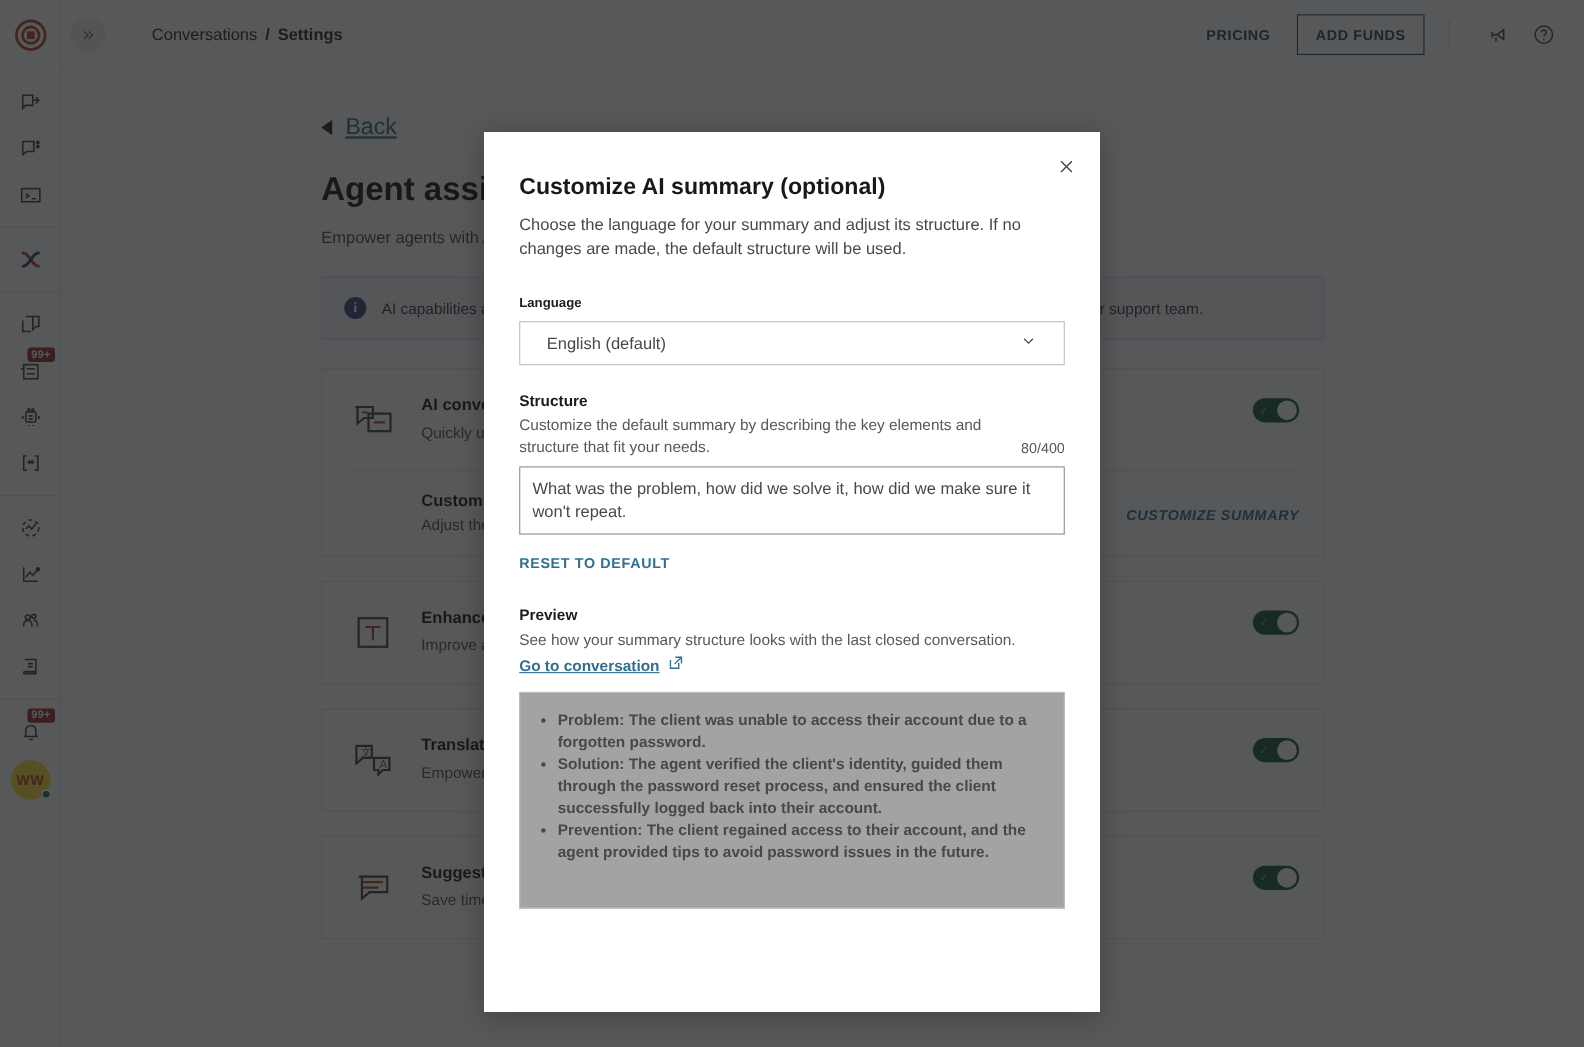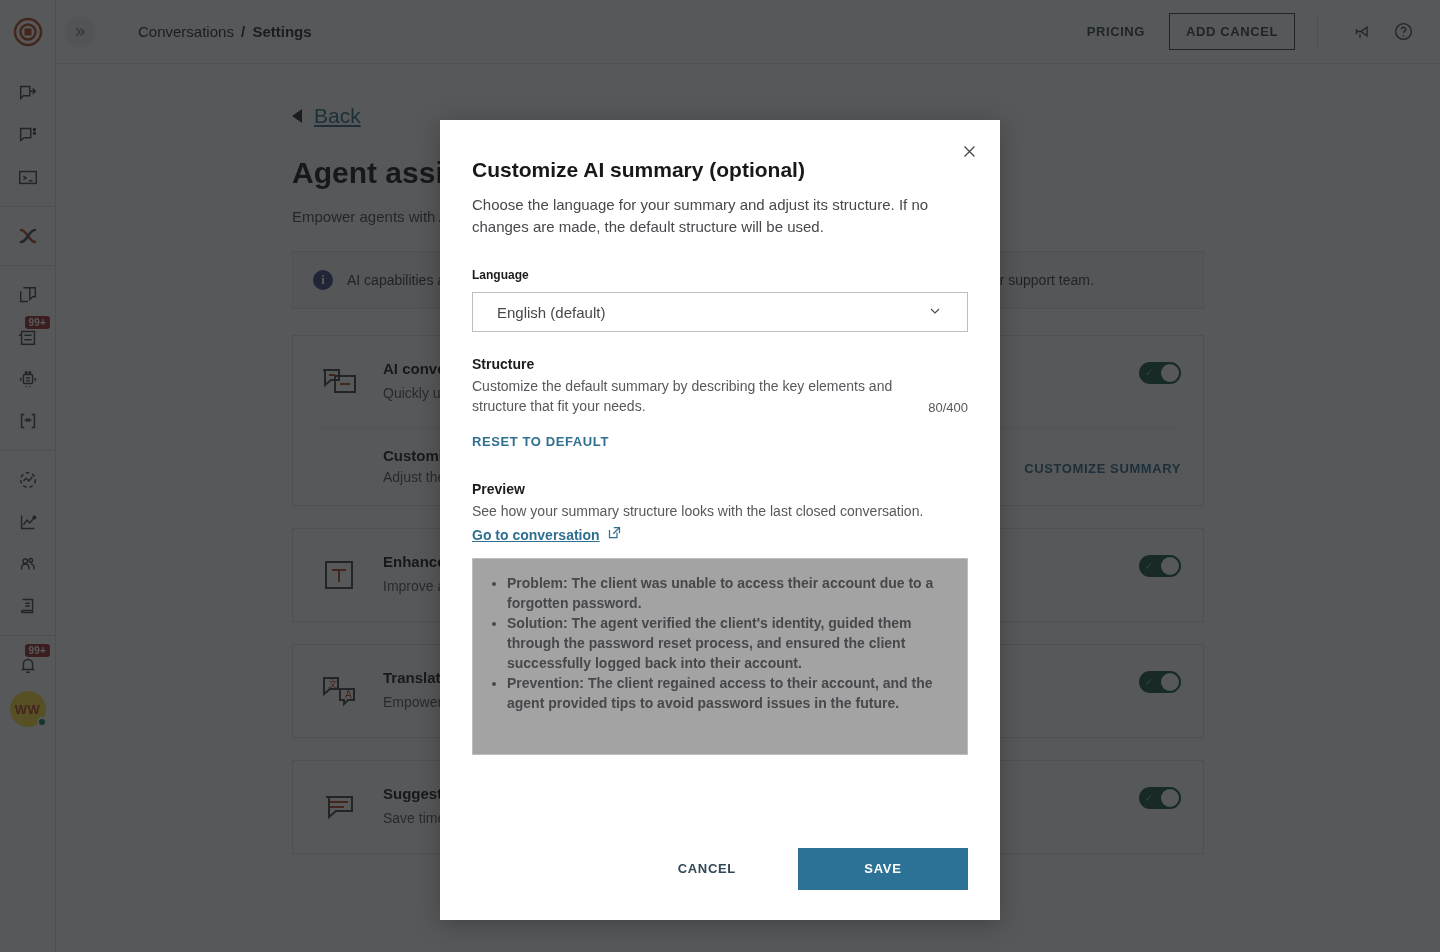--- a/index.html
+++ b/index.html
@@ -175,21 +175,21 @@
   .toggle .chk {
     position:absolute; left: 6px; top: 5px; color: #7fae9b; font-size: 10px;
   }
   .card-divider { height: 1px; background: #ededed; margin: 0 22px; }
   .card-sub { padding: 18px 22px 20px 90px; display:flex; align-items:flex-start; }
   .card-sub-body { flex: 1 1 auto; }
   .card-sub-h { font-size: 15px; font-weight: bold; color:#1b1c1e; margin-bottom: 5px; }
   .card-sub-p { font-size: 14px; color: #56585b; }
   .card-action {
     font-size: 13px; font-weight: bold; letter-spacing: .6px;
-    color: #2f6f8f; cursor: pointer; white-space: nowrap; margin-top: 14px;
+    color: #2f6f8f; cursor: pointer; white-space: nowrap; margin-top: 14px; font-style: italic;
   }
 
   
   .scrim {
     position: absolute; inset: 0;
     background: rgba(22,23,25,0.72);
     z-index: 50;
   }
 
   
@@ -432,21 +432,21 @@
         <path d="M6 6l6 6-6 6M13 6l6 6-6 6"></path>
       </svg>
     </div>
     <div class="breadcrumb">
       <span>Conversations</span>
       <span class="crumb-sep">/</span>
       <span class="crumb-cur">Settings</span>
     </div>
     <div class="topbar-right">
       <div class="link-pricing">PRICING</div>
-      <div class="btn-addfunds">ADD CANCEL</div>
+      <div class="btn-addfunds">ADD FUNDS</div>
       <div class="topbar-div"></div>
       <div class="topbar-icon">
         <svg width="21" height="21" viewBox="0 0 24 24" fill="none" stroke="currentColor" stroke-width="1.6">
           <path d="M4 9v6M4 12h5l7-5v10l-7-5"></path>
             <path d="M8 15v4"></path>
         </svg>
       </div>
       <div class="topbar-icon">
         <svg width="21" height="21" viewBox="0 0 24 24" fill="none" stroke="currentColor" stroke-width="1.6">
           <circle cx="12" cy="12" r="9"></circle>
@@ -589,20 +589,21 @@
   </div>
 
   <div class="struct-head">
     <div class="struct-title">Structure</div>
     <div class="struct-row">
       <div class="struct-desc">Customize the default summary by describing the key elements and structure that fit your needs.</div>
       <div class="struct-count">80/400</div>
     </div>
   </div>
 
+  <div class="textarea-box" placeholder="Describe the key elements and structure of your summary">What was the problem, how did we solve it, how did we make sure it won't repeat.</div>
 
   <div class="reset-link">RESET TO DEFAULT</div>
 
   <div class="preview-title">Preview</div>
   <div class="preview-desc">See how your summary structure looks with the last closed conversation.</div>
   <div class="goto-row">
     <span class="goto-link">Go to conversation</span>
     <span>
       <svg width="15" height="15" viewBox="0 0 24 24" fill="none" stroke="#2f6f8f" stroke-width="2">
         <path d="M4 8v12h12V12"></path>
@@ -613,18 +614,14 @@
   </div>
 
   <div class="preview-box">
     <ul>
       <li>Problem: The client was unable to access their account due to a forgotten password.</li>
       <li>Solution: The agent verified the client's identity, guided them through the password reset process, and ensured the client successfully logged back into their account.</li>
       <li>Prevention: The client regained access to their account, and the agent provided tips to avoid password issues in the future.</li>
     </ul>
   </div>
 
-  <div class="modal-footer">
-    <button class="btn-cancel">CANCEL</button>
-    <button class="btn-save">SAVE</button>
-  </div>
 
 </div>
 
 </body></html>

